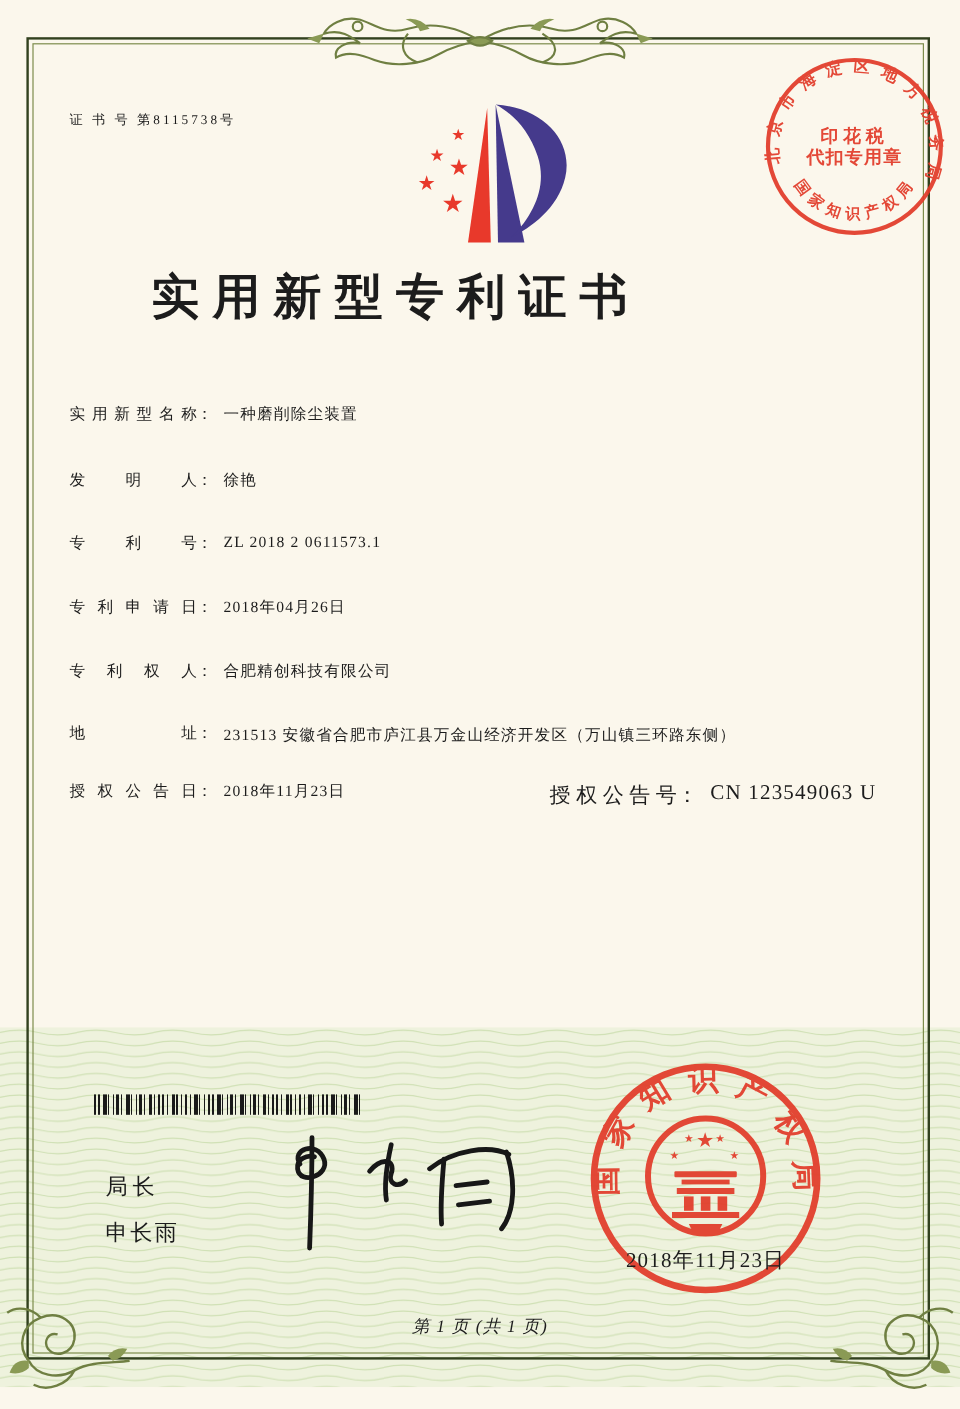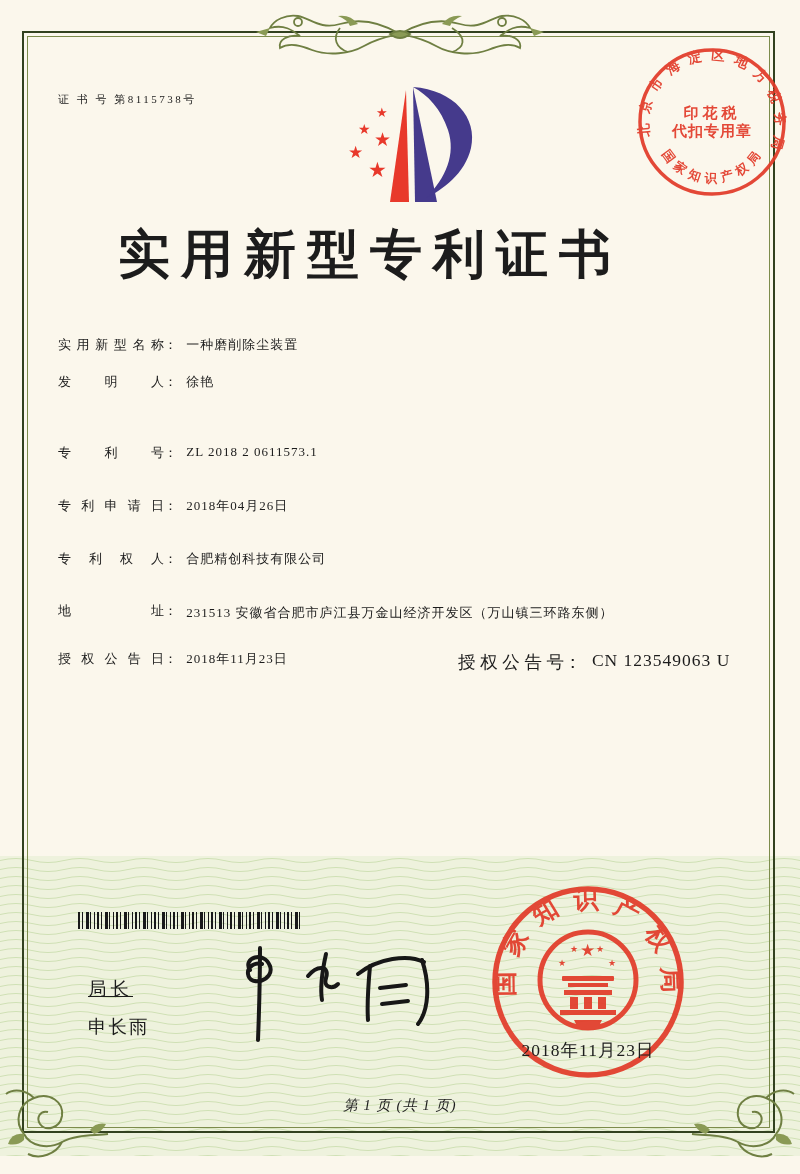--- a/index.html
+++ b/index.html
@@ -17,38 +17,38 @@
     position:absolute;left:22px;top:31px;width:753px;height:1102px;
     border:2.5px solid #32411f;z-index:2;pointer-events:none;box-sizing:border-box;
   }
   .frame-inner{
     position:absolute;left:3px;top:3px;right:3px;bottom:3px;
     border:1px solid #7d8c4c;
   }
   .ornament{z-index:3;pointer-events:none;}
   
   .certno{left:58px;top:92px;font-size:11px;letter-spacing:2.5px;z-index:4;}
-  .title{left:0;top:220px;width:660px;text-align:center;font-size:52px;font-weight:bold;
-         letter-spacing:11px;z-index:4;padding-left:40px;}
+  .title{left:0;top:220px;width:660px;text-align:center;font-size:40px;font-weight:bold;
+         letter-spacing:11px;z-index:4;}
   .frow{left:58px;font-size:13px;z-index:4;white-space:nowrap;}
   .flabel{display:inline-block;width:106px;text-align:justify;text-align-last:justify;
           vertical-align:top;}
   .fvalue{display:inline-block;vertical-align:top;margin-left:6px;letter-spacing:1px;}
   .fvalue.wrap{white-space:normal;width:432px;line-height:1.65;}
   .grantno{left:458px;top:650px;font-size:17.5px;z-index:4;white-space:nowrap;}
   .bodytext{left:58px;top:696px;width:690px;font-size:15.8px;line-height:1.8;
             letter-spacing:0.6px;z-index:4;}
   .bodytext p{margin:0;text-indent:2em;}
   
   .barcode{left:78px;top:912px;width:224px;height:17px;z-index:4;
     background:repeating-linear-gradient(90deg,
       #191919 0 2px,transparent 2px 4px,#191919 4px 5px,transparent 5px 8px,
       #191919 8px 11px,transparent 11px 12px,#191919 12px 13px,transparent 13px 16px,
       #191919 16px 17px,transparent 17px 19px);}
-  .signer-title{left:88px;top:976px;font-size:18.5px;letter-spacing:4px;z-index:4;text-decoration:underline;}
+  .signer-title{left:88px;top:976px;font-size:18.5px;letter-spacing:4px;z-index:4;}
   .signer-name{left:88px;top:1014px;font-size:18.5px;letter-spacing:2px;z-index:4;}
   .signature{left:198px;top:936px;z-index:4;}
   
   .seal{z-index:5;opacity:0.92;}
   .seal-date{left:488px;top:1038px;width:200px;text-align:center;font-size:17.5px;
              letter-spacing:1px;z-index:6;}
   .footer{left:0;top:1096px;width:800px;text-align:center;font-size:14.5px;
           letter-spacing:1px;z-index:4;font-style:italic;}
 </style>
 </head>
@@ -121,21 +121,21 @@
     <text x="38" y="95" font-size="21">★</text>
   </g>
 </svg>
 
 <div class="abs title">实用新型专利证书</div>
 
 <div class="abs frow" style="top:336px;">
   <span class="flabel">实用新型名称</span><span>：</span>
   <span class="fvalue">一种磨削除尘装置</span>
 </div>
-<div class="abs frow" style="top:373px;">
+<div class="abs frow" style="top:391px;">
   <span class="flabel">发明人</span><span>：</span>
   <span class="fvalue">徐艳</span>
 </div>
 <div class="abs frow" style="top:444px;">
   <span class="flabel">专利号</span><span>：</span>
   <span class="fvalue">ZL 2018 2 0611573.1</span>
 </div>
 <div class="abs frow" style="top:497px;">
   <span class="flabel">专利申请日</span><span>：</span>
   <span class="fvalue">2018年04月26日</span>

